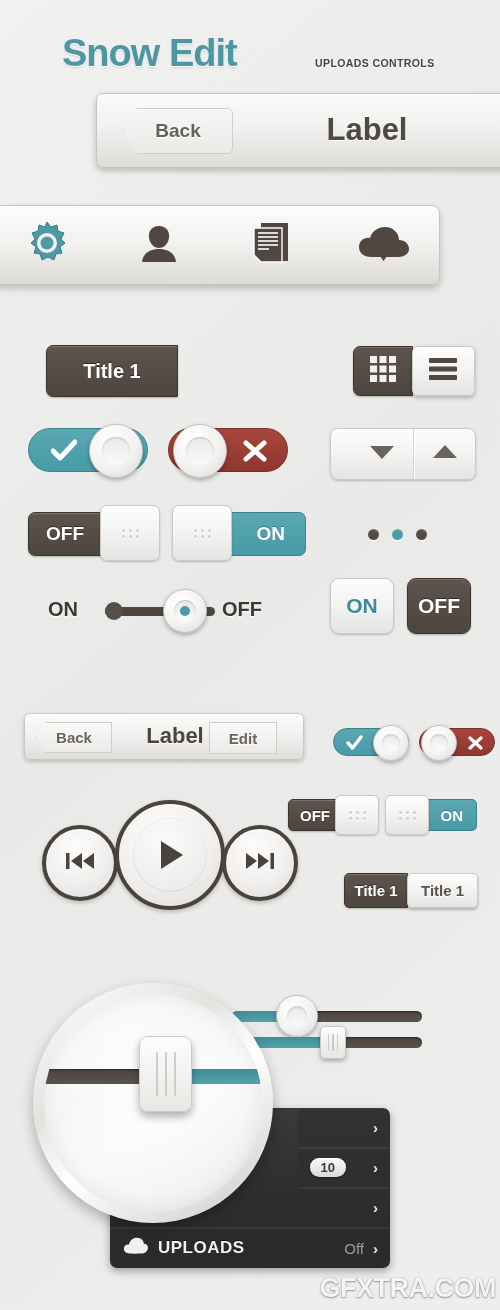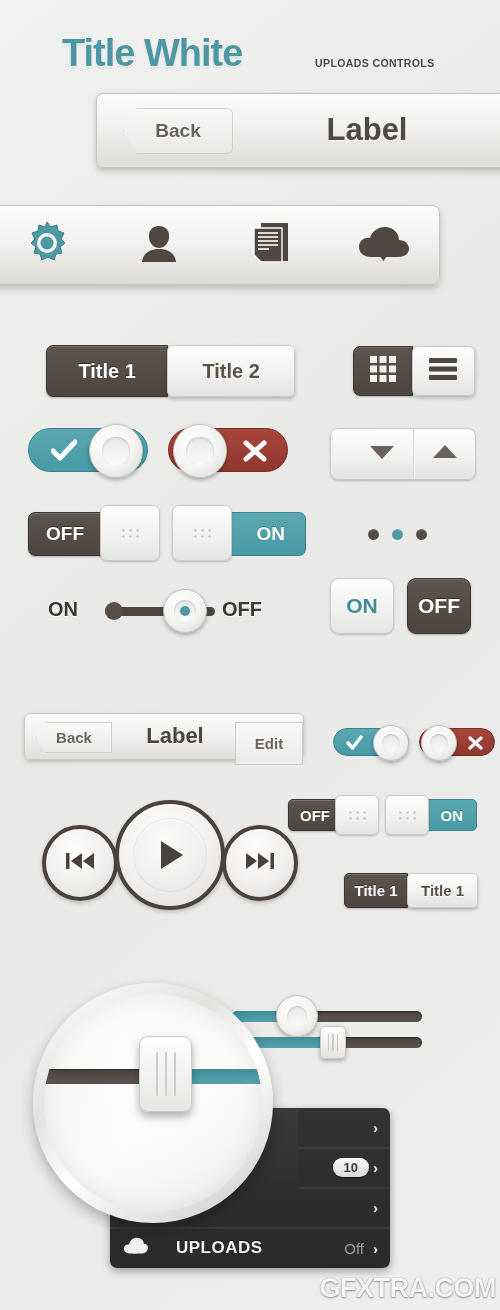--- a/index.html
+++ b/index.html
@@ -172,41 +172,41 @@
     overflow:hidden;
     z-index:20;
   }
   .panel .prow {
     display:flex; align-items:center; height:40px; padding:0 12px;
     border-bottom:1px solid rgba(255,255,255,.07);
     box-shadow: inset 0 1px 0 rgba(255,255,255,.05);
   }
   .panel .prow:last-child { border-bottom:none; }
   .prow .pname { flex:1; font-size:17px; font-weight:bold; color:#f2f2f0;
-    letter-spacing:.5px; text-shadow:0 -1px 0 rgba(0,0,0,.6); margin-left:28px; }
+    letter-spacing:.5px; text-shadow:0 -1px 0 rgba(0,0,0,.6); margin-left:10px; }
   .prow .pval { font-size:15px; color:#9b9b98; margin-right:9px; }
   .prow .chev { color:#e8e8e6; font-size:15px; font-weight:bold; }
   .badge {
     background: linear-gradient(180deg,#fafafa,#d9d9d6);
     border-radius:10px; padding:2px 11px; font-size:13px; font-weight:bold;
-    color:#3a3a38; margin-right:4px; box-shadow: inset 0 1px 0 #fff, 0 1px 2px rgba(0,0,0,.4);
+    color:#3a3a38; margin-right:27px; box-shadow: inset 0 1px 0 #fff, 0 1px 2px rgba(0,0,0,.4);
   }
 
   
   .wm { position:absolute; right:4px; bottom:6px; font-size:27px; font-weight:bold;
     color:#f4f4f2; letter-spacing:-.5px; text-shadow: 0 1px 2px rgba(0,0,0,.35), 0 0 1px #888;
     z-index:40;margin-left:28px; }
 </style>
 </head>
 <body>
 
 <div class="stage">
 
   <div class="header">
-    <div class="logo">Title White</div>
+    <div class="logo">Snow Edit</div>
     <div class="logo-sub">UPLOADS CONTROLS</div>
   </div>
 
   <div class="labelbar">
     <div class="backbtn">Back</div>
     <div class="title">Label</div>
   </div>
 
   <div class="toolbar">
     <div class="tool">
@@ -253,21 +253,20 @@
             <rect x="25" y="18" width="7" height="13"></rect>
             <path d="M20 28l8.5 12L37 28z"></path>
           </g>
         </svg>
       </span>
     </div>
   </div>
 
   <div class="seg" style="left:25px; top:345px; width:270px; height:52px;">
     <div class="dark" style="width:132px; border-radius:7px 0 0 7px; font-size:20px;">Title 1</div>
-    <div class="light" style="width:138px; border-radius:6px; margin-left:-1px; font-size:20px; box-shadow: inset 0 1px 0 #fff, 0 2px 4px rgba(0,0,0,.25);">Title 2</div>
   </div>
 
   <div class="seg" style="left:332px; top:346px; width:143px; height:50px;">
     <div class="dark" style="width:70px; border-radius:7px 0 0 7px;">
       <span>
         <svg width="30" height="30" viewBox="0 0 30 30">
           <g fill="#f3f1ee">
             <rect x="2" y="2" width="7" height="7"></rect>
               <rect x="11.5" y="2" width="7" height="7"></rect>
               <rect x="21" y="2" width="7" height="7"></rect>
@@ -379,21 +378,21 @@
     <span style="position:absolute; left:37%; top:37%; width:26%; height:26%; border-radius:50%; background:#4d9aa5; z-index:3;"></span>
   </div>
   <div style="position:absolute; left:222px; top:598px;" class="row-label">OFF</div>
 
   <div class="navbar">
     <div style="position:absolute; left:11px; top:8px; width:76px; height:31px;
                 background:linear-gradient(180deg,#f9f9f8,#eaeae8); border:1px solid #cecdca;
                 clip-path: polygon(10px 0, 100% 0, 100% 100%, 10px 100%, 0 50%);
                 display:flex; align-items:center; justify-content:center; font-size:15px; font-weight:bold; color:#6b635c; text-shadow:0 1px 0 #fff;">Back</div>
     <div style="position:absolute; left:95px; top:9px; width:110px; text-align:center; font-size:22px; font-weight:bold; color:#4c453f; text-shadow:0 1px 0 #fff;">Label</div>
-    <div style="position:absolute; right:0; top:8px; width:68px; height:43px; border-radius:0;
+    <div style="position:absolute; right:26px; top:8px; width:68px; height:32px; border-radius:0;
                 background:linear-gradient(180deg,#f9f9f8,#eaeae8); border:1px solid #cecdca;
                 display:flex; align-items:center; justify-content:center; font-size:15px; font-weight:bold; color:#6b635c; text-shadow:0 1px 0 #fff;">Edit</div>
   </div>
 
   <div class="tgl teal" style="left:333px; top:728px; width:76px; height:28px;">
     <span style="position:absolute; left:12px; top:6px;">
       <svg width="17" height="16" viewBox="0 0 17 16">
           <path d="M2 8l4.5 5L15 2" stroke="#fff" stroke-width="3.4" fill="none" stroke-linecap="round" stroke-linejoin="round"></path>
         </svg>
     </span>

